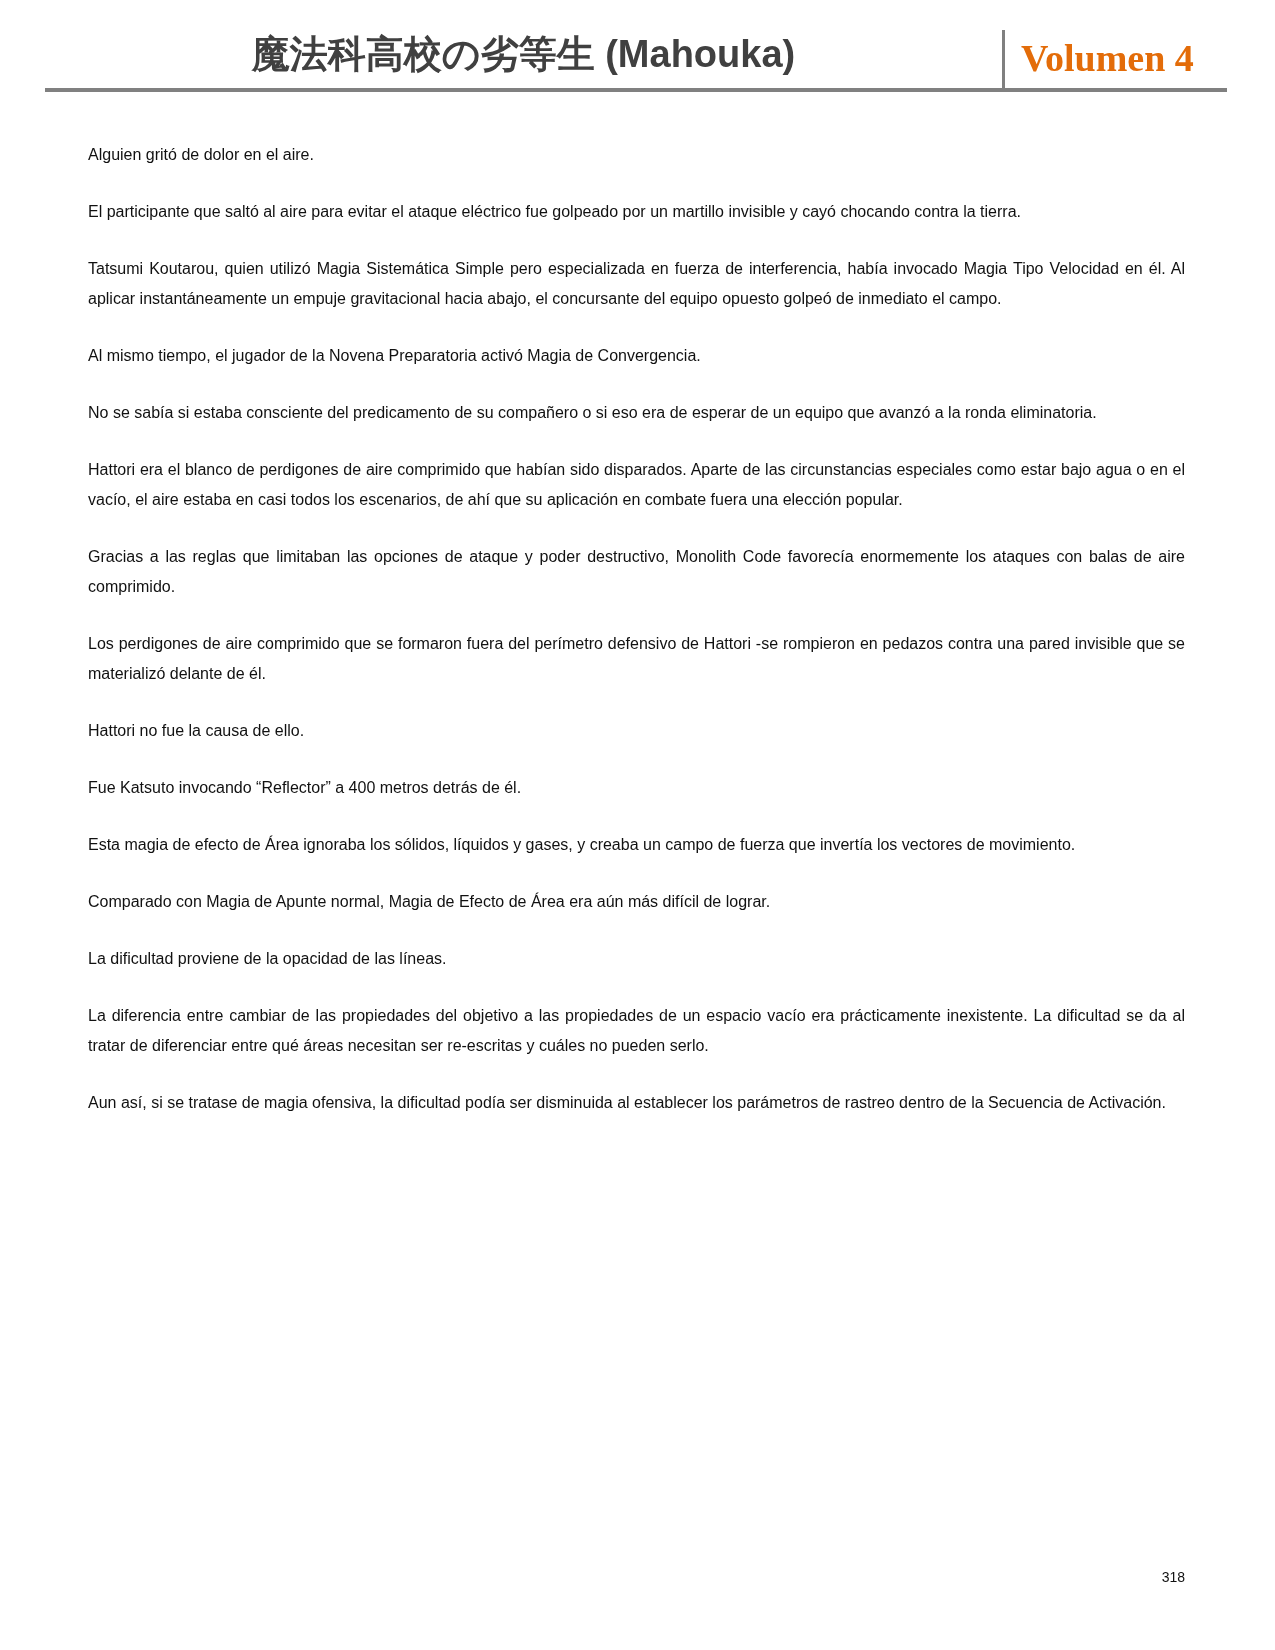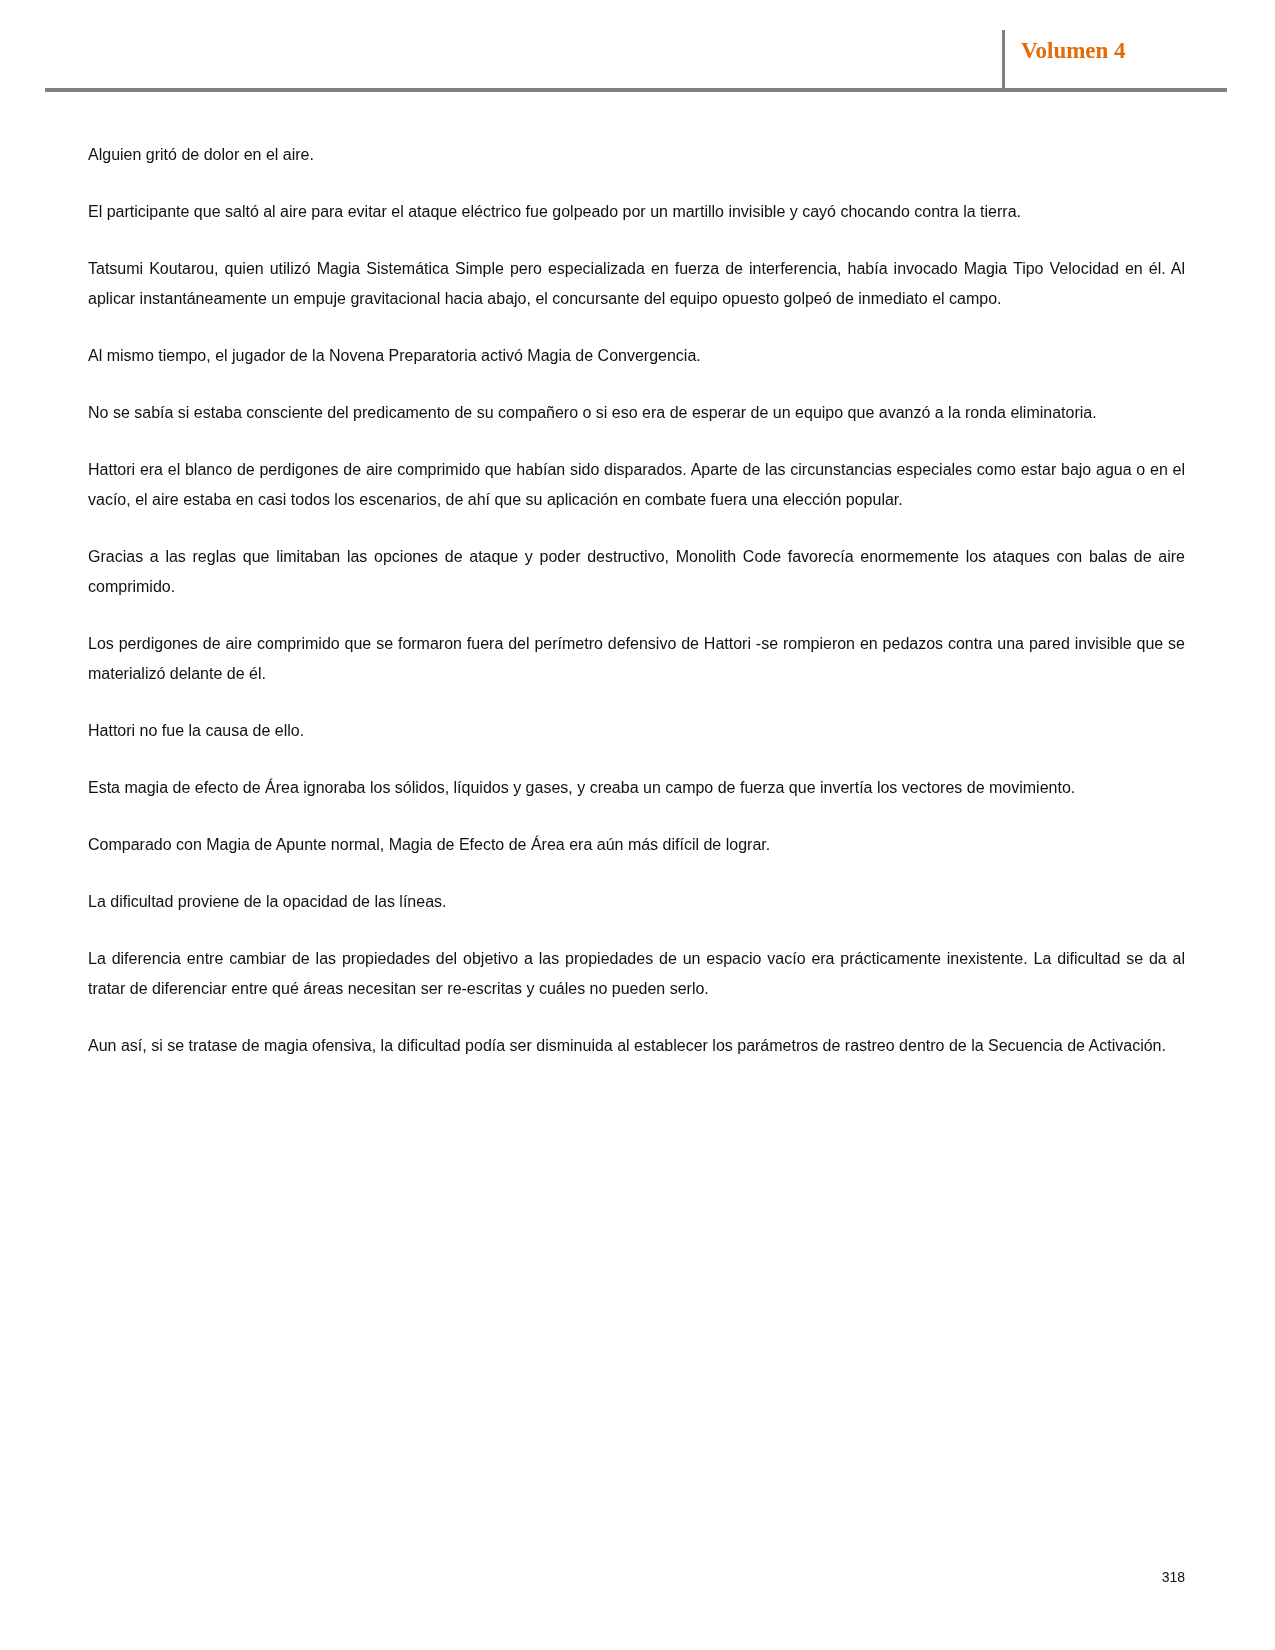--- a/index.html
+++ b/index.html
@@ -39,21 +39,21 @@
     height: 58px;
     background: #808080;
   }
 
   .header-volume {
     position: absolute;
     left: 1021px;
     top: 38px;
     font-family: "Liberation Serif", serif;
     font-weight: 700;
-    font-size: 23px;
+    font-size: 38px;
     line-height: 1.1;
     color: #E36C09;
     white-space: nowrap;
   }
 
   .header-rule {
     position: absolute;
     left: 45px;
     top: 88px;
     width: 1182px;
@@ -87,36 +87,38 @@
     line-height: 30px;
     color: #111111;
   }
 </style>
 </head>
 <body>
 
 <div class="page">
 
   <header class="page-header">
+    <div class="header-title">魔法科高校の劣等生 (Mahouka)</div>
     <div class="header-divider"></div>
     <div class="header-volume">Volumen 4</div>
     <div class="header-rule"></div>
   </header>
 
   <main class="doc-body">
     <div>
         <p class="para">Alguien gritó de dolor en el aire.</p>
         <p class="para">El participante que saltó al aire para evitar el ataque eléctrico fue golpeado por un martillo invisible y cayó chocando contra la tierra.</p>
         <p class="para">Tatsumi Koutarou, quien utilizó Magia Sistemática Simple pero especializada en fuerza de interferencia, había invocado Magia Tipo Velocidad en él. Al aplicar instantáneamente un empuje gravitacional hacia abajo, el concursante del equipo opuesto golpeó de inmediato el campo.</p>
         <p class="para">Al mismo tiempo, el jugador de la Novena Preparatoria activó Magia de Convergencia.</p>
         <p class="para">No se sabía si estaba consciente del predicamento de su compañero o si eso era de esperar de un equipo que avanzó a la ronda eliminatoria.</p>
         <p class="para">Hattori era el blanco de perdigones de aire comprimido que habían sido disparados. Aparte de las circunstancias especiales como estar bajo agua o en el vacío, el aire estaba en casi todos los escenarios, de ahí que su aplicación en combate fuera una elección popular.</p>
         <p class="para">Gracias a las reglas que limitaban las opciones de ataque y poder destructivo, Monolith Code favorecía enormemente los ataques con balas de aire comprimido.</p>
         <p class="para">Los perdigones de aire comprimido que se formaron fuera del perímetro defensivo de Hattori -se rompieron en pedazos contra una pared invisible que se materializó delante de él.</p>
         <p class="para">Hattori no fue la causa de ello.</p>
+        <p class="para">Fue Katsuto invocando “Reflector” a 400 metros detrás de él.</p>
         <p class="para">Esta magia de efecto de Área ignoraba los sólidos, líquidos y gases, y creaba un campo de fuerza que invertía los vectores de movimiento.</p>
         <p class="para">Comparado con Magia de Apunte normal, Magia de Efecto de Área era aún más difícil de lograr.</p>
         <p class="para">La dificultad proviene de la opacidad de las líneas.</p>
         <p class="para">La diferencia entre cambiar de las propiedades del objetivo a las propiedades de un espacio vacío era prácticamente inexistente. La dificultad se da al tratar de diferenciar entre qué áreas necesitan ser re-escritas y cuáles no pueden serlo.</p>
         <p class="para">Aun así, si se tratase de magia ofensiva, la dificultad podía ser disminuida al establecer los parámetros de rastreo dentro de la Secuencia de Activación.</p>
       </div>
   </main>
 
   <footer class="page-footer">
     <span>318</span>

